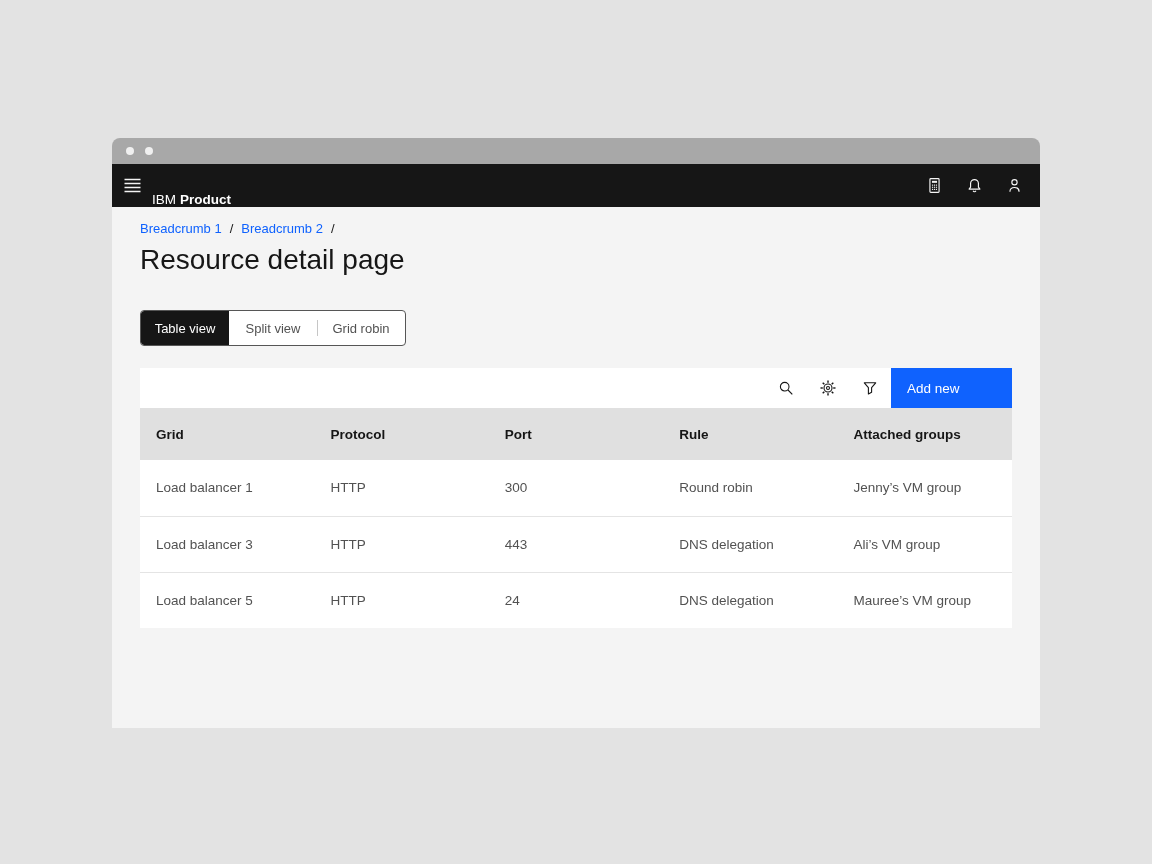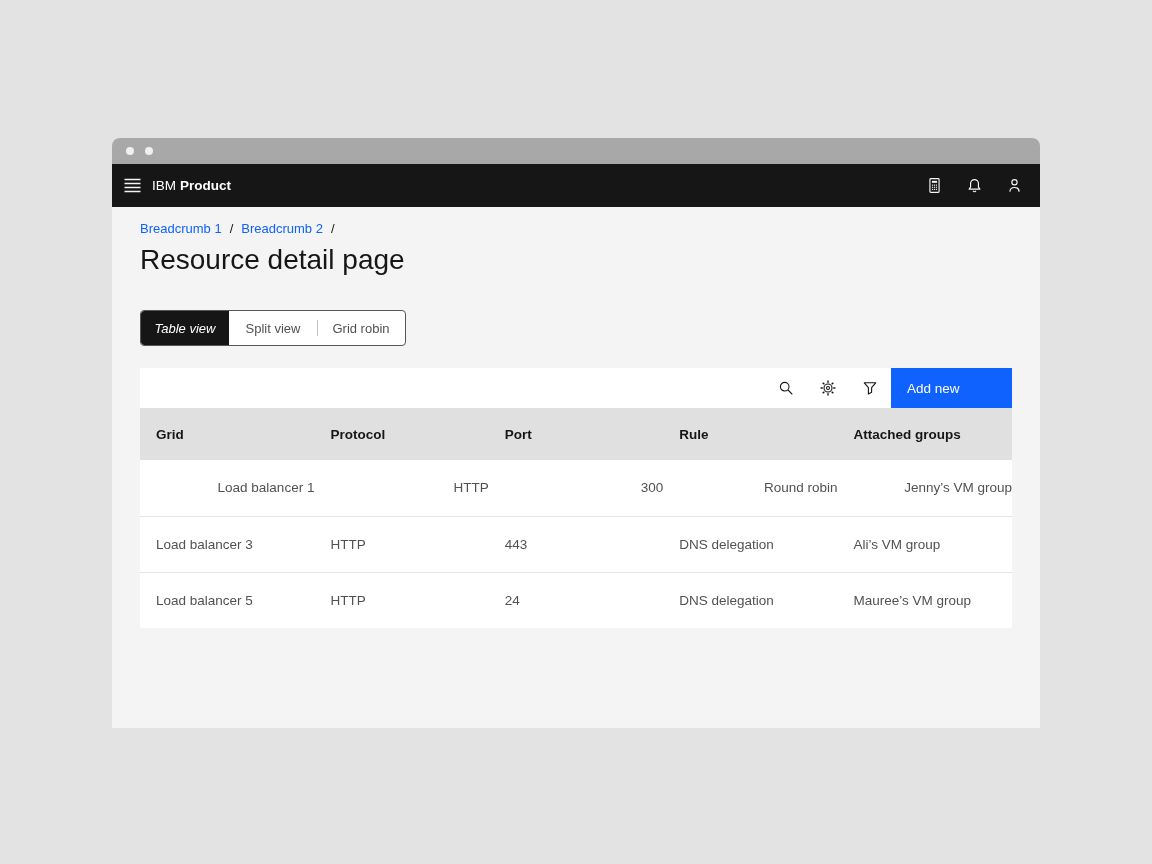--- a/index.html
+++ b/index.html
@@ -20,21 +20,21 @@
   .chrome {
     height: 26px; background: #a8a8a8;
     display: flex; align-items: center;
     padding-left: 14px; gap: 11px;
   }
   .dot { width: 8px; height: 8px; border-radius: 50%; background: #f0f0f0; }
 
   
   .app-header {
     height: 43px; background: #161616;
-    display: flex; align-items: center; color: #f4f4f4;
+    display: flex; align-items: flex-end; color: #f4f4f4;
   }
   .icon-btn {
     width: 40px; height: 43px;
     display: flex; align-items: center; justify-content: center;
     background: none; border: none; cursor: pointer;
   }
   .brand { font-size: 13.5px; color: #ffffff; white-space: nowrap; }
   .brand-prefix { font-weight: 400; margin-right: 4px; }
   .brand-name { font-weight: 700; }
   .header-actions { margin-left: auto; display: flex; padding-right: 6px; }
@@ -53,21 +53,21 @@
   .switcher {
     margin-top: 33px; display: inline-flex;
     height: 36px; border: 1px solid #565656; border-radius: 4px;
     background: #ffffff; overflow: hidden;
   }
   .switch-btn {
     width: 88px; font-size: 13px; color: #525252;
     background: transparent; border: none; cursor: pointer;
     font-family: inherit; position: relative;
   }
-  .switch-btn.selected { background: #161616; color: #ffffff; border-radius: 3px 0 0 3px; font-style: italic; }
+  .switch-btn.selected { background: #161616; color: #ffffff; border-radius: 3px 0 0 3px; }
   .switch-btn:not(.selected) + .switch-btn:not(.selected)::before {
     content: ""; position: absolute; left: 0; top: 9px; bottom: 9px;
     width: 1px; background: #c6c6c6;
   }
 
   
   .table-card { margin-top: 22px; background: #ffffff; }
   .toolbar {
     height: 40px; background: #ffffff;
     display: flex; align-items: flex-start; justify-content: flex-end;
@@ -84,21 +84,21 @@
   }
   table.data-table { width: 100%; border-collapse: collapse; table-layout: fixed; }
   .data-table th {
     background: #e0e0e0; height: 52px; text-align: left;
     padding-left: 16px; font-size: 13.5px; font-weight: 700; color: #161616;
   }
   .data-table td {
     background: #ffffff; height: 56px; padding-left: 16px;
     font-size: 13.5px; color: #525252; border-top: 1px solid #e4e4e4;
   }
-  .data-table tbody tr:first-child td { border-top: none; text-align: right; }
+  .data-table tbody tr:first-child td { border-top: none; }
   svg { display: block; }
 </style>
 </head>
 <body>
 
 <div class="window">
 
   <div class="chrome">
     <span class="dot"></span>
     <span class="dot"></span>

